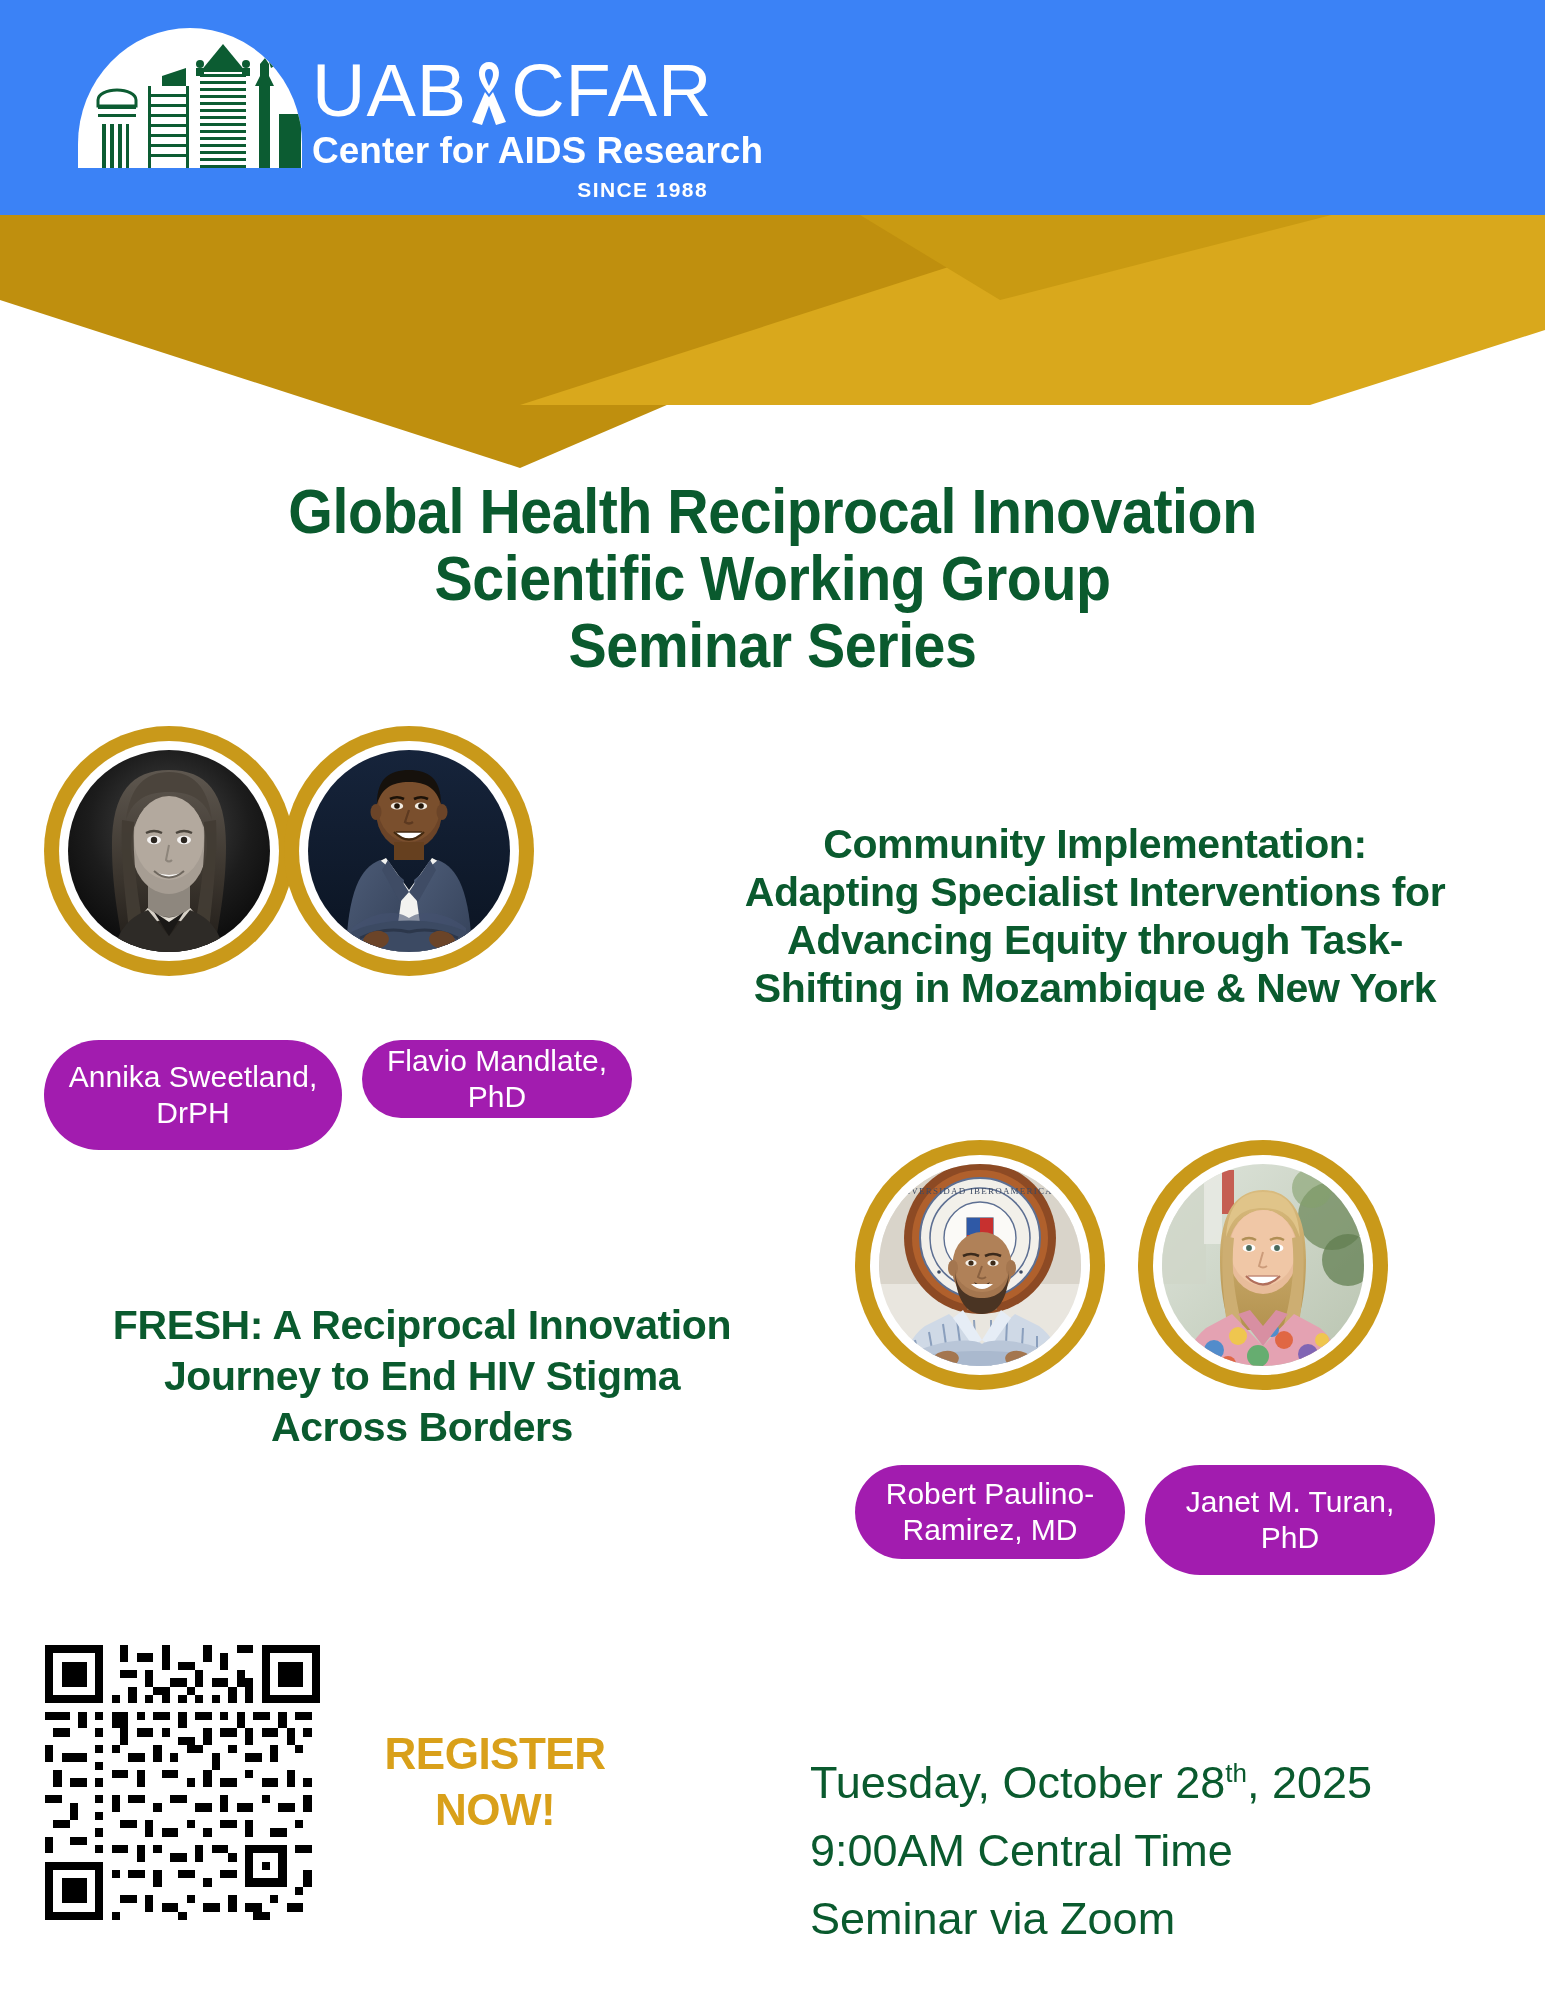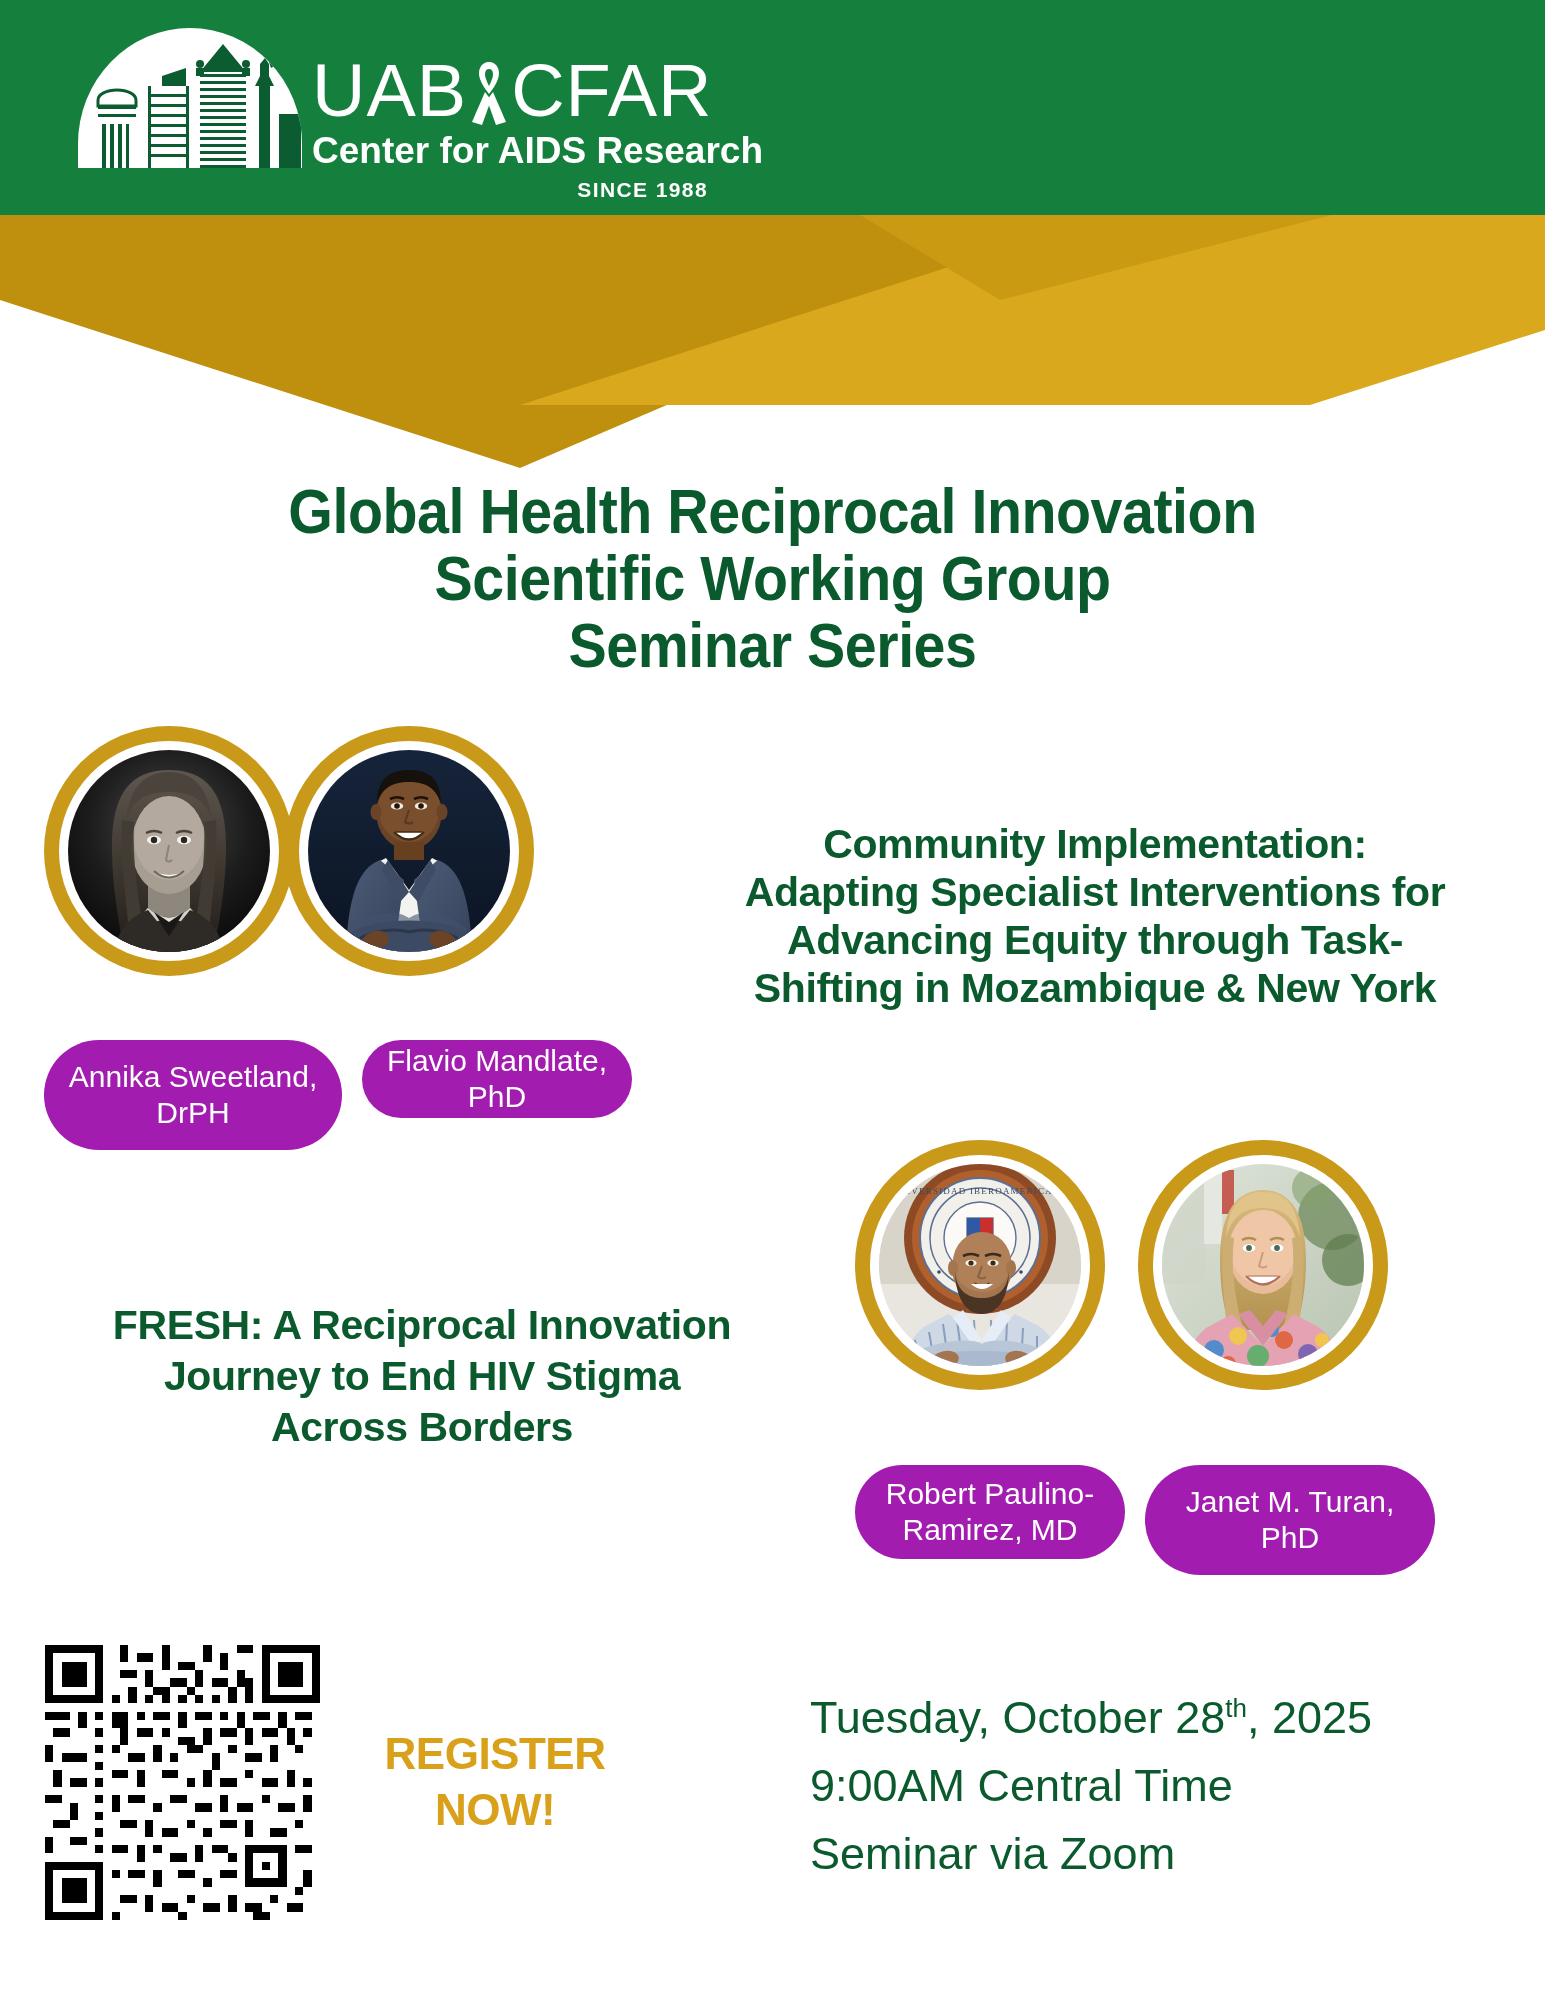--- a/index.html
+++ b/index.html
@@ -9,21 +9,21 @@
     width: 1545px; height: 1999px;
     font-family: "Liberation Sans", sans-serif;
     position: relative; overflow: hidden;
     background: #ffffff;
   }
 
   
   .header {
     position: absolute; left: 0; top: 0;
     width: 1545px; height: 215px;
-    background: #15803d;
+    background: #3b82f6;
     z-index: 2;
   }
   .logo-wrap {
     position: absolute; left: 74px; top: 28px;
     width: 640px; height: 168px;
   }
   .logo-mark { position: absolute; left: 0; top: 0; width: 232px; height: 140px; }
   .logo-text { position: absolute; left: 238px; top: 26px; width: 400px; height: 140px; }
   .logo-uabcfar {
     font-size: 74px; line-height: 74px; color: #ffffff;
@@ -101,21 +101,21 @@
 
   
   .qr { position: absolute; left: 45px; top: 1645px; width: 275px; height: 275px; }
   .register {
     position: absolute; left: 345px; top: 1726px; width: 300px;
     color: #D9A01A; font-weight: 700; font-size: 44px; line-height: 56px;
     text-align: center; font-family: "Liberation Sans", sans-serif;
     letter-spacing: -0.5px;
   }
   .eventinfo {
-    position: absolute; left: 810px; top: 1684px; width: 700px;
+    position: absolute; left: 810px; top: 1749px; width: 700px;
     color: #0A5A2E; font-weight: 400; font-size: 45px; line-height: 68px;
     font-family: "Liberation Sans", sans-serif;
   }
   .eventinfo sup { font-size: 26px; vertical-align: super; line-height: 0; }
 </style>
 </head>
 <body>
 
 <div class="gold-layer">
   <svg width="1545" height="470" viewBox="0 0 1545 470" xmlns="http://www.w3.org/2000/svg">

